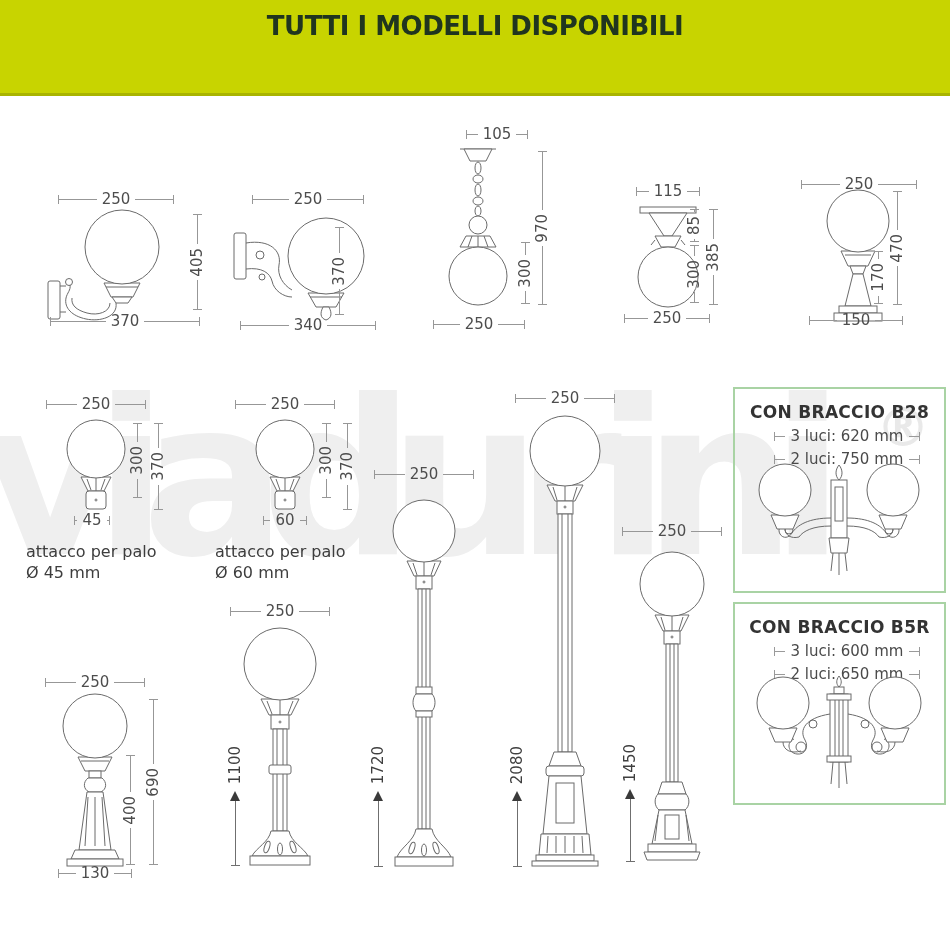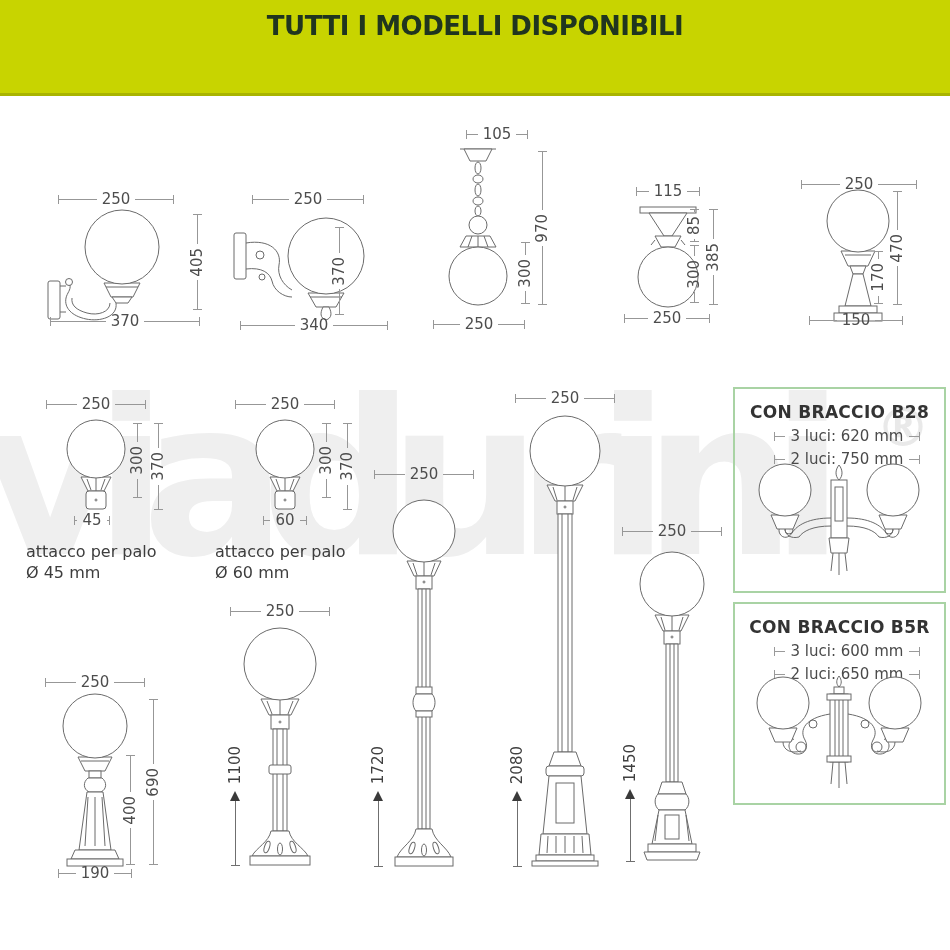--- a/index.html
+++ b/index.html
@@ -105,21 +105,21 @@
     <path class="wf" d="M80,82 L116,82 L108,96 L88,96 Z"></path>
     <path class="st" d="M82,86 L114,86"></path>
     <path class="wf" d="M95,96 C92,102 92,107 98,109 C104,107 104,102 101,96 Z"></path>
     <circle class="wf" cx="98" cy="45" r="38"></circle>
   </svg>
   <div class="vdim" style="left:330px;top:227px;height:88px;">
     <span class="vline t"></span>
       <span class="vtext">370</span>
       <span class="vline b"></span>
   </div>
-  <div class="hdim" style="left:240px;top:318px;width:148px;">
+  <div class="hdim" style="left:240px;top:318px;width:136px;">
     <span class="hline l"></span>
       <span class="htext">340</span>
       <span class="hline r"></span>
   </div>
 </div>
 
 <div>
   <div class="hdim" style="left:447px;top:127px;width:62px;padding-left:19px;">
     <span class="hline l"></span>
       <span class="htext">105</span>
@@ -312,21 +312,21 @@
       <span class="vtext">690</span>
       <span class="vline b"></span>
   </div>
   <div class="vdim" style="left:121px;top:755px;height:110px;">
     <span class="vline t"></span>
       <span class="vtext">400</span>
       <span class="vline b"></span>
   </div>
   <div class="hdim" style="left:58px;top:866px;width:74px;">
     <span class="hline l"></span>
-      <span class="htext">190</span>
+      <span class="htext">130</span>
       <span class="hline r"></span>
   </div>
 </div>
 
 <div>
   <div class="hdim" style="left:230px;top:604px;width:100px;">
     <span class="hline l"></span>
       <span class="htext">250</span>
       <span class="hline r"></span>
   </div>

